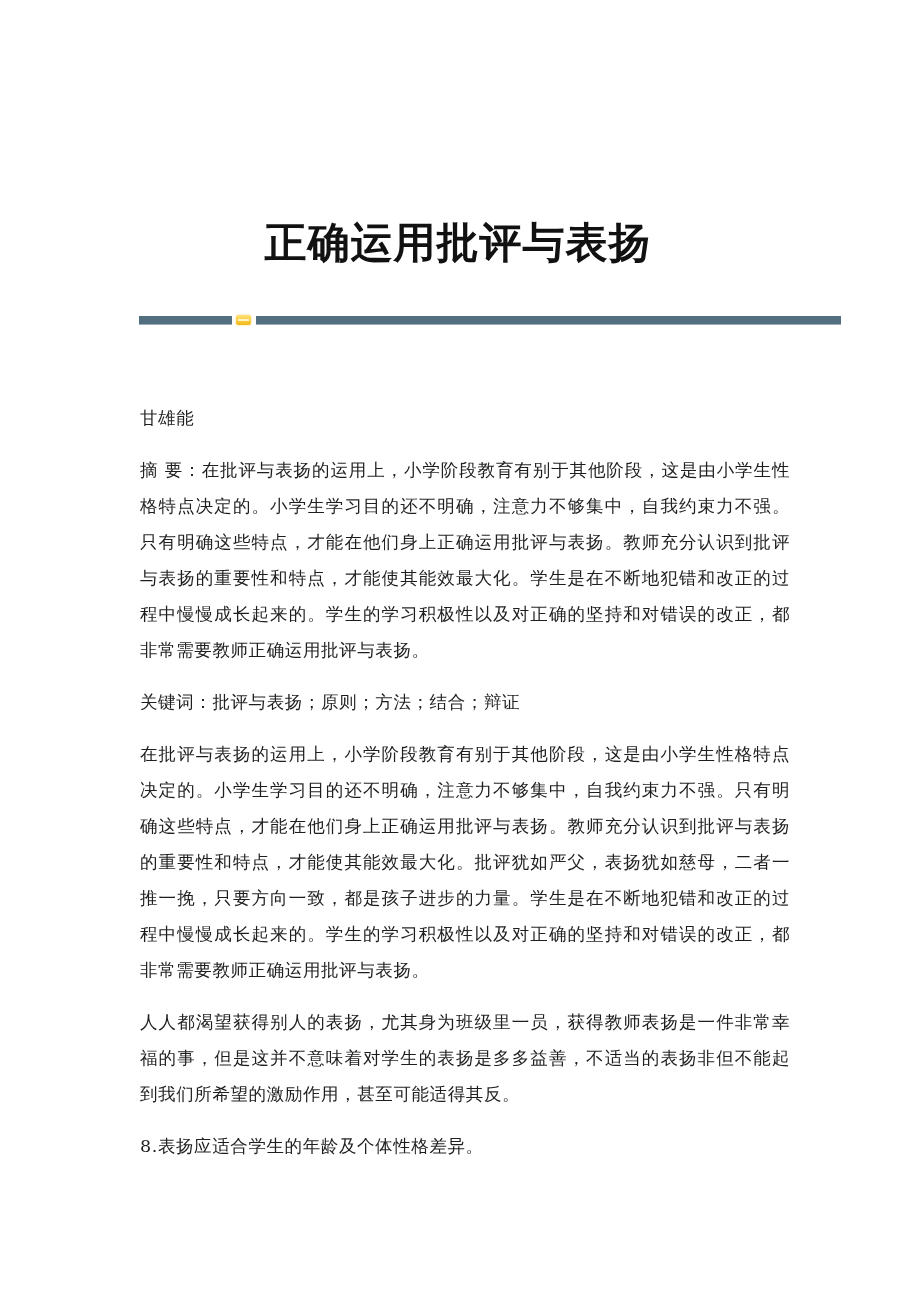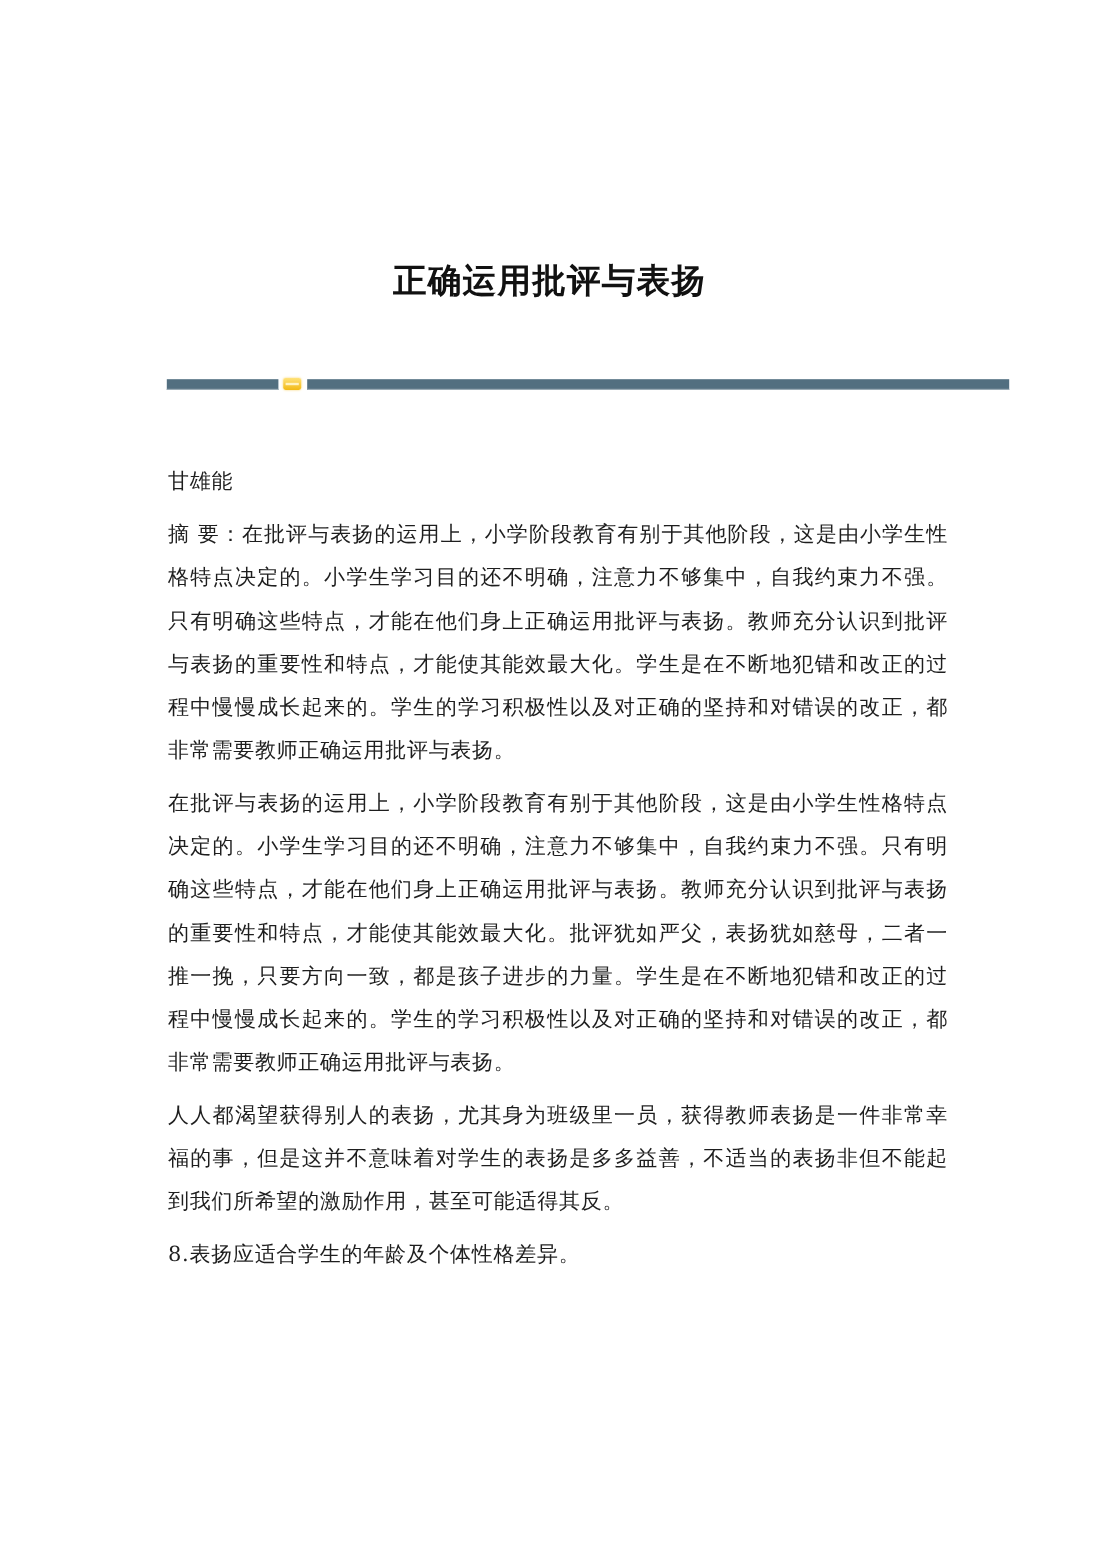--- a/index.html
+++ b/index.html
@@ -14,21 +14,21 @@
       overflow: hidden;
       font-family: "DejaVu Serif", "Liberation Serif", serif;
       color: #1a1a1a;
     }
     .title {
       position: absolute;
       left: 0;
       width: 916px;
       top: 190px;
       text-align: center;
-      font-size: 28px;
+      font-size: 42px;
       line-height: 50px;
       letter-spacing: 1px;
       color: #111;
       font-family: "DejaVu Serif", "Liberation Serif", serif;
     }
     .divider {
       position: absolute;
       top: 315px;
       left: 139px;
       width: 702px;
@@ -74,38 +74,39 @@
     .content {
       position: absolute;
       left: 140px;
       top: 384px;
       width: 650px;
       font-size: 17.5px;
       line-height: 36px;
       color: #1e1e1e;
     }
     .content p {
-      margin: 0 0 8px 0;
+      margin: 16px 0 8px 0;
       text-align: justify;
       letter-spacing: 0.6px;
     }
     .content p.author { margin-bottom: 8px; }
   </style>
 </head>
 <body>
 
 <div class="page">
   <h1 class="title">正确运用批评与表扬</h1>
 
   <div class="divider">
     <div class="bar-left"></div>
     <div class="emblem"></div>
     <div class="bar-right"></div>
   </div>
 
   <div class="content">
     <p class="author">甘雄能</p>
     <p>摘 要：在批评与表扬的运用上，小学阶段教育有别于其他阶段，这是由小学生性格特点决定的。小学生学习目的还不明确，注意力不够集中，自我约束力不强。只有明确这些特点，才能在他们身上正确运用批评与表扬。教师充分认识到批评与表扬的重要性和特点，才能使其能效最大化。学生是在不断地犯错和改正的过程中慢慢成长起来的。学生的学习积极性以及对正确的坚持和对错误的改正，都非常需要教师正确运用批评与表扬。</p>
+    <p>关键词：批评与表扬；原则；方法；结合；辩证</p>
     <p>在批评与表扬的运用上，小学阶段教育有别于其他阶段，这是由小学生性格特点决定的。小学生学习目的还不明确，注意力不够集中，自我约束力不强。只有明确这些特点，才能在他们身上正确运用批评与表扬。教师充分认识到批评与表扬的重要性和特点，才能使其能效最大化。批评犹如严父，表扬犹如慈母，二者一推一挽，只要方向一致，都是孩子进步的力量。学生是在不断地犯错和改正的过程中慢慢成长起来的。学生的学习积极性以及对正确的坚持和对错误的改正，都非常需要教师正确运用批评与表扬。</p>
     <p>人人都渴望获得别人的表扬，尤其身为班级里一员，获得教师表扬是一件非常幸福的事，但是这并不意味着对学生的表扬是多多益善，不适当的表扬非但不能起到我们所希望的激励作用，甚至可能适得其反。</p>
     <p>8.表扬应适合学生的年龄及个体性格差异。</p>
   </div>
 </div>
 
 </body></html>

